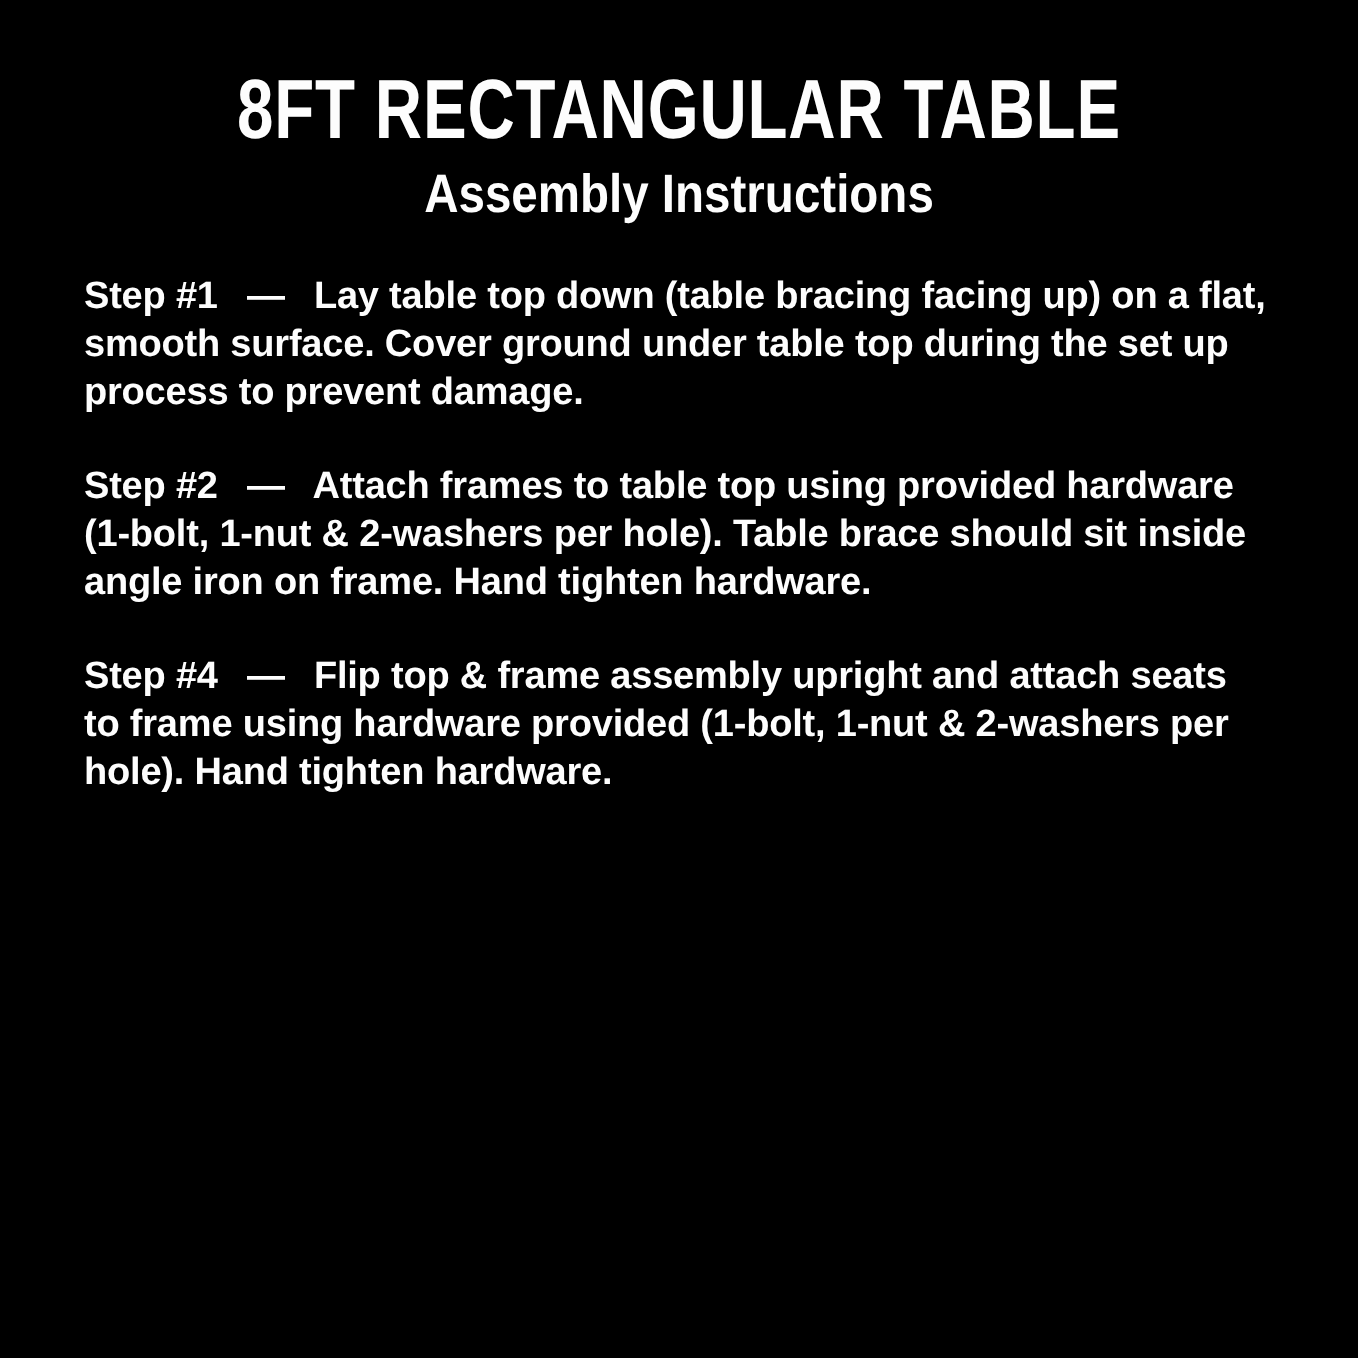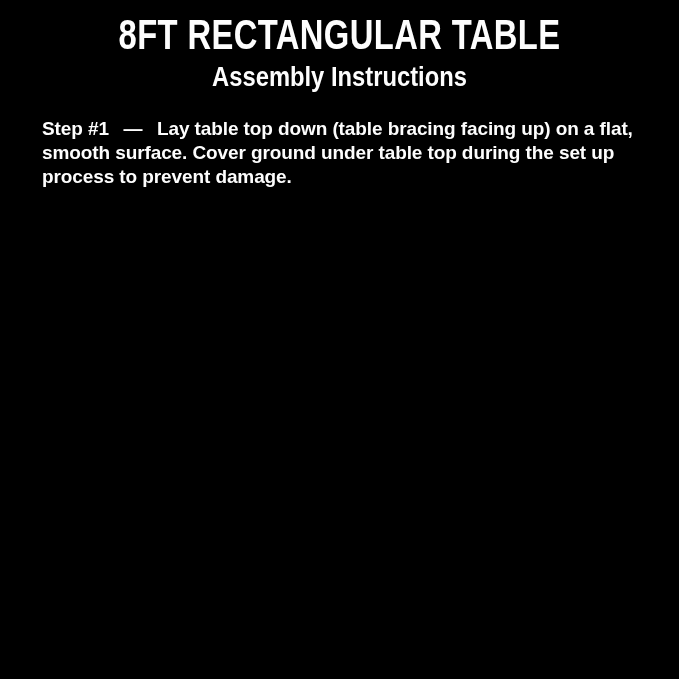--- a/index.html
+++ b/index.html
@@ -14,21 +14,21 @@
     font-family: "Liberation Sans", sans-serif;
     overflow: hidden;
   }
   .poster {
     width: 679px;
     height: 679px;
     box-sizing: border-box;
   }
   .header {
     text-align: center;
-    padding-top: 14px;
+    padding-top: 34px;
   }
   .title {
     margin: 0;
     font-size: 42px;
     font-weight: 700;
     line-height: 1.0;
     white-space: nowrap;
     transform: scaleX(0.78);
     transform-origin: 50% 50%;
     letter-spacing: 0.5px;
@@ -59,15 +59,17 @@
 
 <div class="poster">
 
   <div class="header">
     <h1 class="title">8FT RECTANGULAR TABLE</h1>
     <h2 class="subtitle">Assembly Instructions</h2>
   </div>
 
   <div class="steps">
     <p class="step">Step #1  —  Lay table top down (table bracing facing up) on a flat, smooth surface. Cover ground under table top during the set up process to prevent damage.</p>
+    <p class="step">Step #2  —  Attach frames to table top using provided hardware (1-bolt, 1-nut &amp; 2-washers per hole). Table brace should sit inside angle iron on frame. Hand tighten hardware.</p>
+    <p class="step">Step #4  —  Flip top &amp; frame assembly upright and attach seats to frame using hardware provided (1-bolt, 1-nut &amp; 2-washers per hole). Hand tighten hardware.</p>
   </div>
 
 </div>
 
 </body></html>

